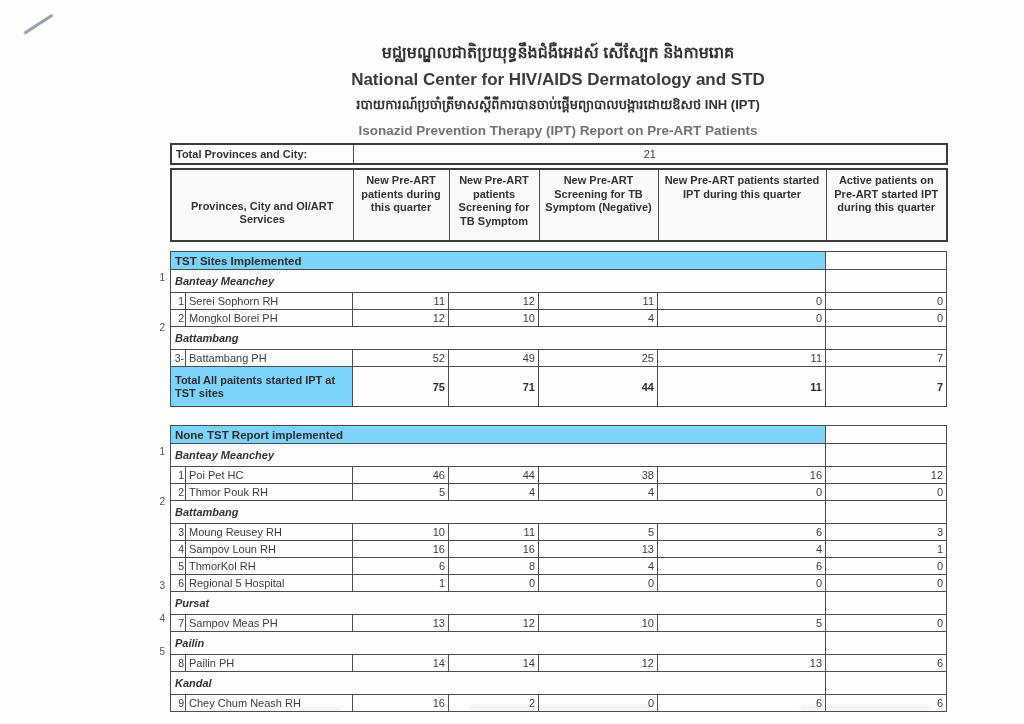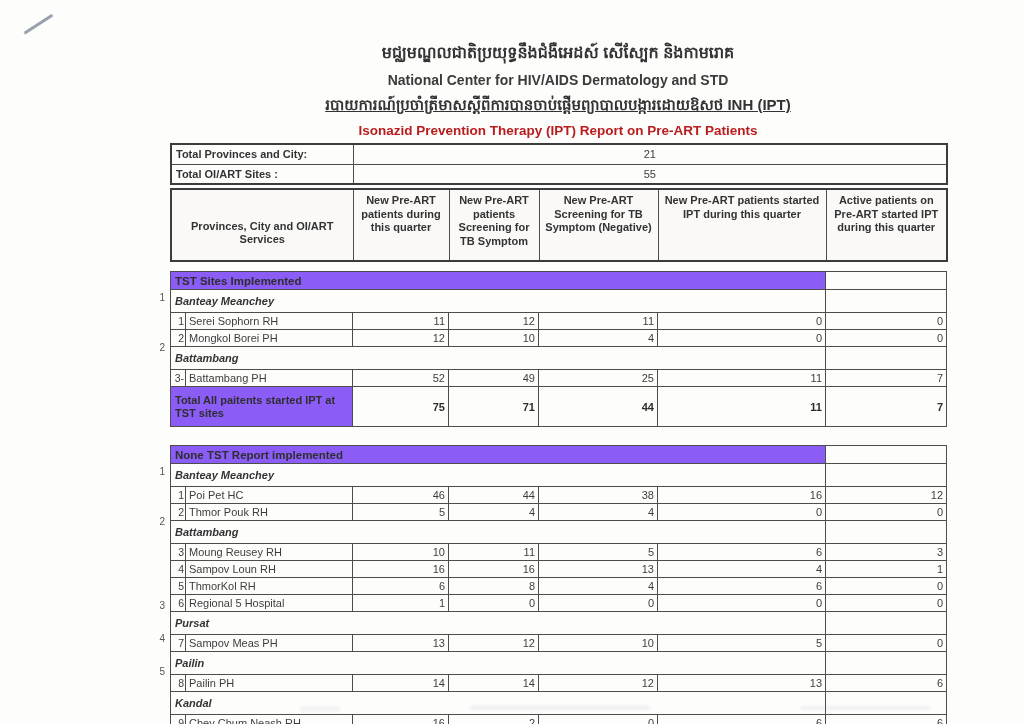--- a/index.html
+++ b/index.html
@@ -21,23 +21,23 @@
   }
   .smudge { position:absolute; background:rgba(120,125,130,.10); filter:blur(1.5px); border-radius:2px; }
   .smudge.s1 { left:470px; top:705px; width:180px; height:5px; }
   .smudge.s2 { left:800px; top:706px; width:130px; height:4px; }
   .smudge.s3 { left:300px; top:707px; width:40px; height:4px; }
 
   .content { position:absolute; left:170px; top:42px; width:776px; }
 
   .hdr { text-align:center; font-weight:bold; color:#333; }
   .khmer1 { font-size:16px; line-height:22px; margin-bottom:9px; }
-  .eng1   { font-size:14px; line-height:14px; margin-bottom:8px; color:#3b3b3b; }
-  .khmer2 { font-size:15px; line-height:19px; margin-bottom:9px;text-decoration:underline; }
-  .rtitle { font-size:13.5px; line-height:15px; margin-bottom:5px; color:#b91c1c; }
+  .eng1   { font-size:17px; line-height:14px; margin-bottom:8px; color:#3b3b3b; }
+  .khmer2 { font-size:13px; line-height:19px; margin-bottom:9px; }
+  .rtitle { font-size:13.5px; line-height:15px; margin-bottom:5px; color:#737373; }
 
   table { border-collapse:collapse; table-layout:fixed; width:776px; }
   td { border:1px solid #4d4d4d; font-size:11px; color:#3d3d3d; overflow:hidden; }
 
   
   .summary { border:2px solid #3c3c3c; }
   .summary tr { height:20px; }
   .summary td.lbl { font-weight:bold; padding-left:4px; color:#333; }
   .summary td.center { text-align:center; }
   .summary .qlabel { display:inline-block; font-weight:bold; padding-left:5px; width:128px; color:#333; }
@@ -51,21 +51,21 @@
 
   
   .section-wrap { position:relative; }
   .sw-tst { margin-top:9px; }
   .sw-none { margin-top:18px; }
   .sec { border:1.5px solid #3c3c3c; }
   .sec tr.r-title { height:18px; }
   .sec tr.r-prov  { height:23px; }
   .sec tr.r-site  { height:17px; }
   .sec tr.r-total { height:40px; }
-  .sec td.shaded { background:#8b5cf6; }
+  .sec td.shaded { background:#7dd3fc; }
   .sec td.t-label { font-weight:bold; font-size:11.5px; padding-left:4px; color:#2e2e2e; }
   .sec td.p-label { font-weight:bold; font-style:italic; padding-left:4px; color:#333; }
   .sec td.no { text-align:right; padding-right:1px; font-size:10.5px; }
   .sec td.nm { padding-left:3px; }
   .sec td.v  { text-align:right; padding-right:3px; }
   .sec tr.r-total td { font-weight:bold; color:#2e2e2e; }
   .sec td.tot-label { padding-left:4px; line-height:13px; }
 
   .gutter-num {
     position:absolute; left:-19px; width:14px; text-align:right;
@@ -88,24 +88,20 @@
 
     <table class="summary">
       <colgroup>
           <col style="width:182px">
           <col style="width:594px">
         </colgroup>
       <tbody>
         <tr>
           <td class="lbl">Total Provinces and City:</td>
           <td class="center">21</td>
-        </tr>
-        <tr>
-          <td class="lbl">Total OI/ART Sites :</td>
-          <td class="center">55</td>
         </tr>
       </tbody>
     </table>
 
     <table class="mainhdr">
       <colgroup>
         <col style="width:182px">
           <col style="width:96px">
           <col style="width:90px">
         <col style="width:119px">

